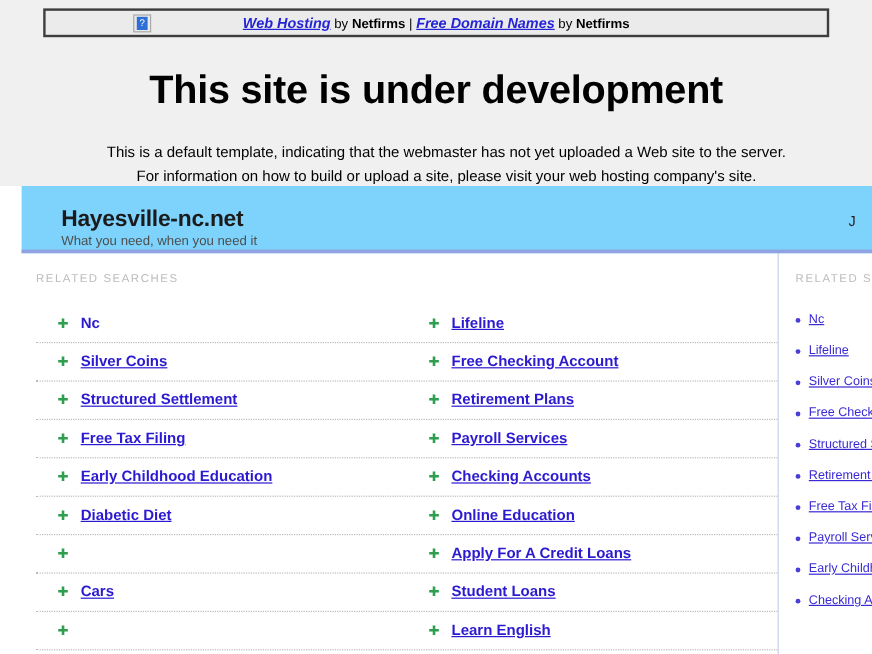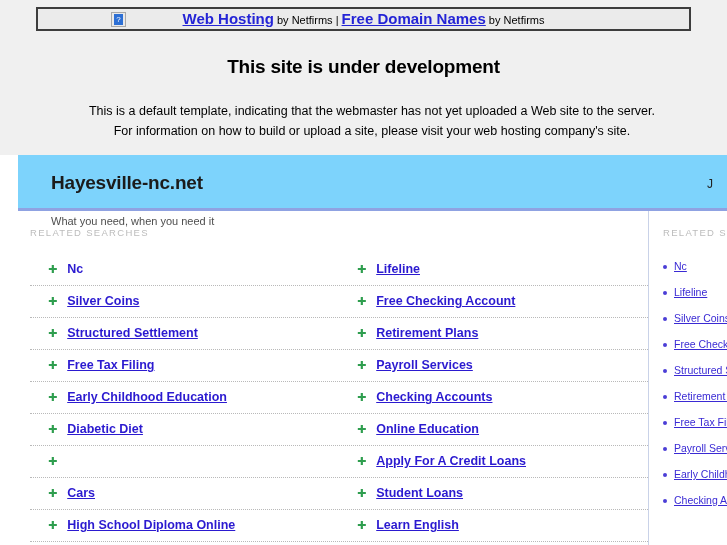--- a/index.html
+++ b/index.html
@@ -55,30 +55,31 @@
     right: 0;
     text-align: center;
     font-size: 11px;
     line-height: 12px;
     white-space: nowrap;
   }
   .banner-links a {
     color: #2424d6;
     text-decoration: underline;
     font-weight: bold;
-    font-size: 15px;
-  }
-  .banner-links b { font-weight: normal; }
+    font-size: 12px;
+    font-style: italic;
+  }
+  .banner-links b { font-weight: bold; }
   .banner-links .sep { color: #000; }
   .banner-links .by { font-weight: normal; color: #000; }
 
   
   h1.headline {
     text-align: center;
-    font-size: 19px;
+    font-size: 33px;
     font-weight: bold;
     margin: 25px 0 0 0;
     letter-spacing: -0.2px;
   }
   p.lede {
     text-align: center;
     font-size: 12.5px;
     margin: 26px 0 0 0;
     padding-left: 17px;
   }
@@ -107,21 +108,21 @@
   .site-title {
     font-size: 19px;
     font-weight: bold;
     color: #1b1b1b;
     line-height: 22px;
     letter-spacing: -0.2px;
   }
   .site-tagline {
     font-size: 11px;
     color: #4e4e4e;
-    margin-top: 20px;
+    margin-top: 0;
     line-height: 14px;
   }
   .header-right {
     position: absolute;
     right: 6px;
     top: 22px;
     font-size: 12px;
     color: #222;
     overflow: hidden;
     white-space: nowrap;
@@ -313,21 +314,20 @@
               <a href="#">Cars</a>
             </div>
             <div class="link-cell">
               <span class="marker">✚</span>
               <a href="#">Student Loans</a>
             </div>
           </div>
           <div class="link-row">
             <div class="link-cell">
               <span class="marker">✚</span>
-              <a href="#">High School Diploma Online</a>
             </div>
             <div class="link-cell">
               <span class="marker">✚</span>
               <a href="#">Learn English</a>
             </div>
           </div>
           <div class="link-row">
             <div class="link-cell"></div>
             <div class="link-cell"></div>
           </div>

